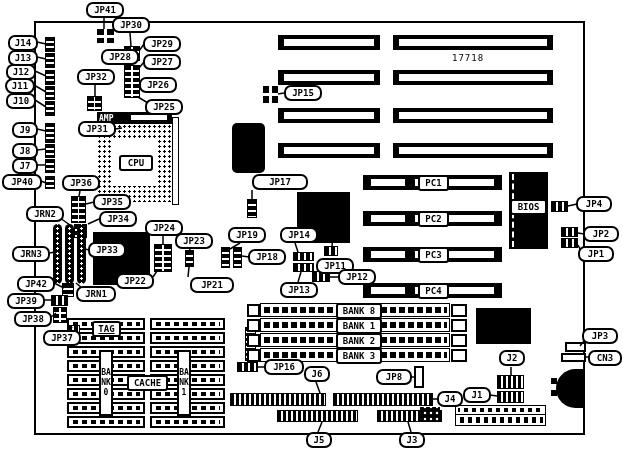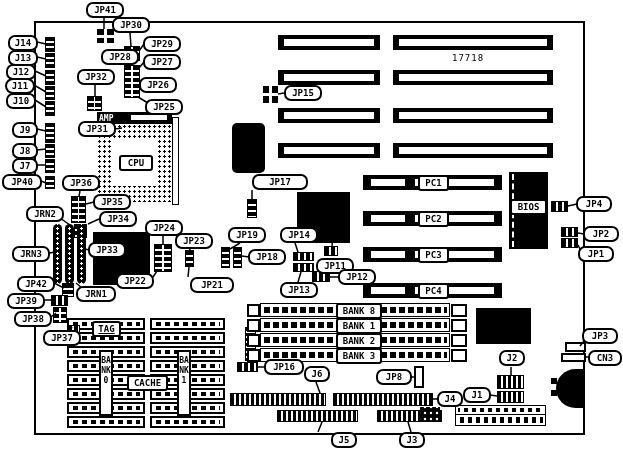--- a/index.html
+++ b/index.html
@@ -35,21 +35,21 @@
              background-image:repeating-linear-gradient(90deg,#fff 0 4px,#000 4px 9px);
              background-clip:content-box;z-index:10;}
   .hdrv{background-color:#000;border-radius:5px;
         background-image:radial-gradient(circle,#fff 1.1px,transparent 1.3px);
         background-size:9px 5px;background-position:0 2px;z-index:11;}
   .simmbar{background-color:#000;border:1px solid #000;
            background-image:repeating-linear-gradient(90deg,#fff 0 3px,#000 3px 9px);
            background-clip:content-box;padding:3px 2px;z-index:10;}
   .vlbl{position:absolute;box-sizing:border-box;width:14px;background:#fff;border:2px solid #000;
         font:bold 8px "DejaVu Sans Mono",monospace;line-height:10px;text-align:center;
-        word-break:break-all;z-index:20;padding-top:4px;}
+        word-break:break-all;z-index:20;padding-top:16px;}
   .socket{background-image:radial-gradient(#000 1.1px,transparent 1.3px);
           background-size:5px 5px;z-index:10;}
   .socket .inner{position:absolute;left:16px;right:16px;top:16px;bottom:16px;background:#fff;}
   .ptxt{position:absolute;font:9px "DejaVu Sans Mono",monospace;color:#000;z-index:15;letter-spacing:1px;}
   .powtop{background:#fff;border:1px solid #000;
           background-image:repeating-linear-gradient(90deg,#000 0 4px,#fff 4px 8px);
           background-clip:content-box;padding:2px;z-index:10;}
   .powbot{background:#000;border:1px solid #000;
           background-image:repeating-linear-gradient(90deg,#fff 0 4px,#000 4px 8px);
           background-clip:content-box;padding:2px;z-index:10;}
@@ -286,21 +286,21 @@
   <div class="lbl" style="left:316px;top:220px;width:38px;margin-top:38px;">JP11</div>
   <div class="lbl" style="left:248px;top:249px;width:38px;">JP18</div>
   <div class="lbl" style="left:280px;top:282px;width:38px;">JP13</div>
   <div class="lbl" style="left:338px;top:269px;width:38px;">JP12</div>
   <div class="lbl" style="left:264px;top:359px;width:40px;">JP16</div>
   <div class="lbl" style="left:304px;top:366px;width:26px;">J6</div>
   <div class="lbl" style="left:376px;top:369px;width:36px;">JP8</div>
   <div class="lbl" style="left:437px;top:391px;width:26px;">J4</div>
   <div class="lbl" style="left:463px;top:387px;width:28px;">J1</div>
   <div class="lbl" style="left:499px;top:350px;width:26px;">J2</div>
-  <div class="lbl" style="left:306px;top:432px;width:26px;margin-left:25px;">J5</div>
+  <div class="lbl" style="left:306px;top:432px;width:26px;">J5</div>
   <div class="lbl" style="left:399px;top:432px;width:26px;border-radius:7px;">J3</div>
   <div class="lbl" style="left:576px;top:196px;width:36px;">JP4</div>
   <div class="lbl" style="left:583px;top:226px;width:36px;">JP2</div>
   <div class="lbl" style="left:578px;top:246px;width:36px;">JP1</div>
   <div class="lbl" style="left:582px;top:328px;width:36px;">JP3</div>
   <div class="lbl" style="left:588px;top:350px;width:34px;">CN3</div>
 
 </div>
 
 </body></html>

